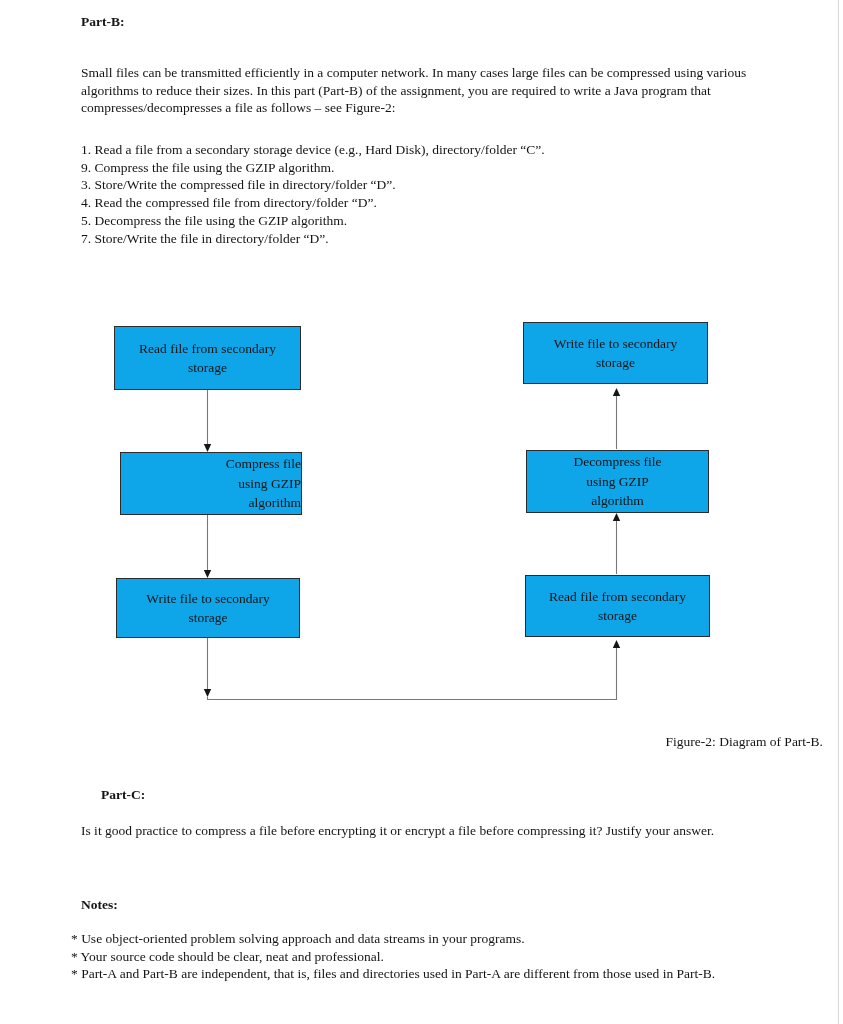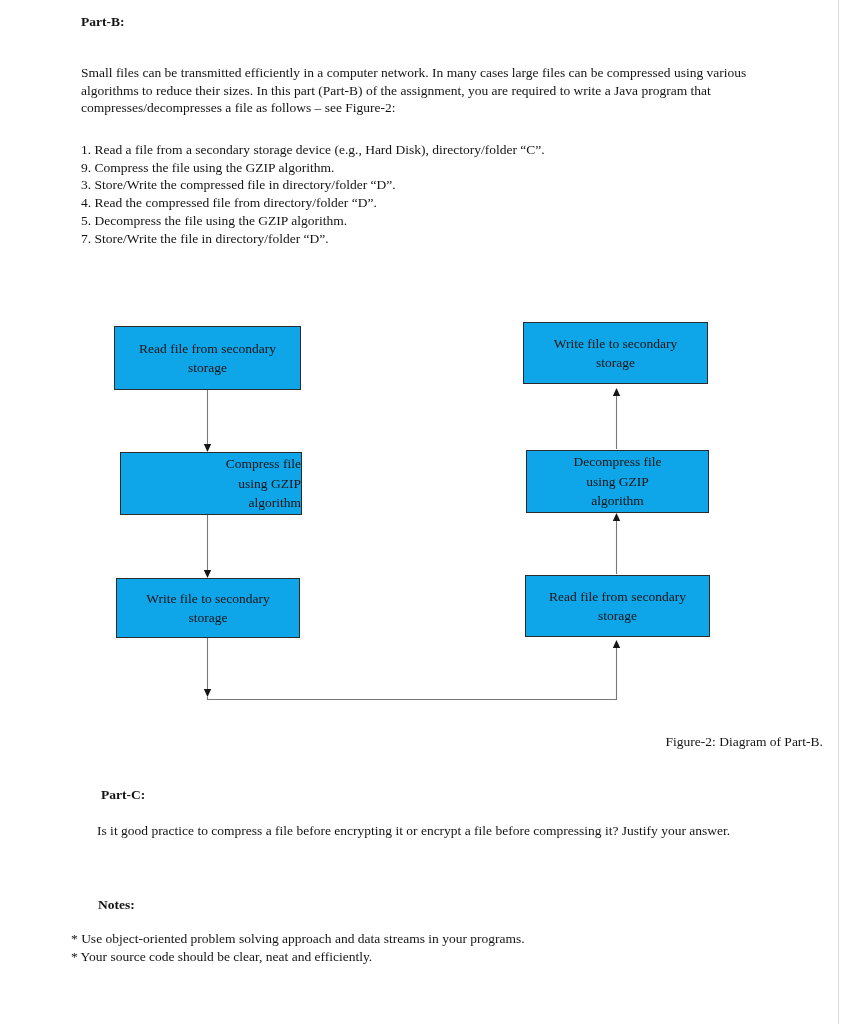--- a/index.html
+++ b/index.html
@@ -29,22 +29,22 @@
     font-size: 13.5px;
     line-height: 17.7px;
   }
   .heading { font-weight: bold; }
 
   #part-b-heading   { left: 81px; top: 13px; }
   #part-b-intro     { left: 81px; top: 64px;  width: 684px; }
   #part-b-steps     { left: 81px; top: 141px; width: 684px; }
   #figure-caption   { left: 0;    top: 733px; width: 823px; text-align: right; }
   #part-c-heading   { left: 81px; top: 786px; margin-left: 20px; }
-  #part-c-question  { left: 81px; top: 822px; width: 684px; margin-left: 16px; }
-  #notes-heading    { left: 81px; top: 896px; margin-left: 17px; }
+  #part-c-question  { left: 81px; top: 822px; width: 684px; }
+  #notes-heading    { left: 81px; top: 896px; }
   #notes-list       { left: 71px; top: 930px; width: 684px; }
 
   .fbox {
     position: absolute;
     background: #0ea5e9;
     border: 1px solid #2b2b2b;
     display: flex;
     flex-direction: column;
     align-items: center;
     justify-content: center;
@@ -156,16 +156,17 @@
   <div class="txt" id="figure-caption">Figure-2: Diagram of Part-B.</div>
 
   <div class="txt heading" id="part-c-heading">Part-C:</div>
 
   <div class="txt" id="part-c-question">Is it good practice to compress a file before encrypting it or encrypt a file before compressing it? Justify your answer.</div>
 
   <div class="txt heading" id="notes-heading">Notes:</div>
 
   <div class="txt" id="notes-list">
     <div>* Use object-oriented problem solving approach and data streams in your programs.</div>
-    <div>* Your source code should be clear, neat and efficiently.</div>
+    <div>* Your source code should be clear, neat and professional.</div>
+    <div>* Part-A and Part-B are independent, that is, files and directories used in Part-A are different from those used in Part-B.</div>
   </div>
 
 </div>
 
 </body></html>

